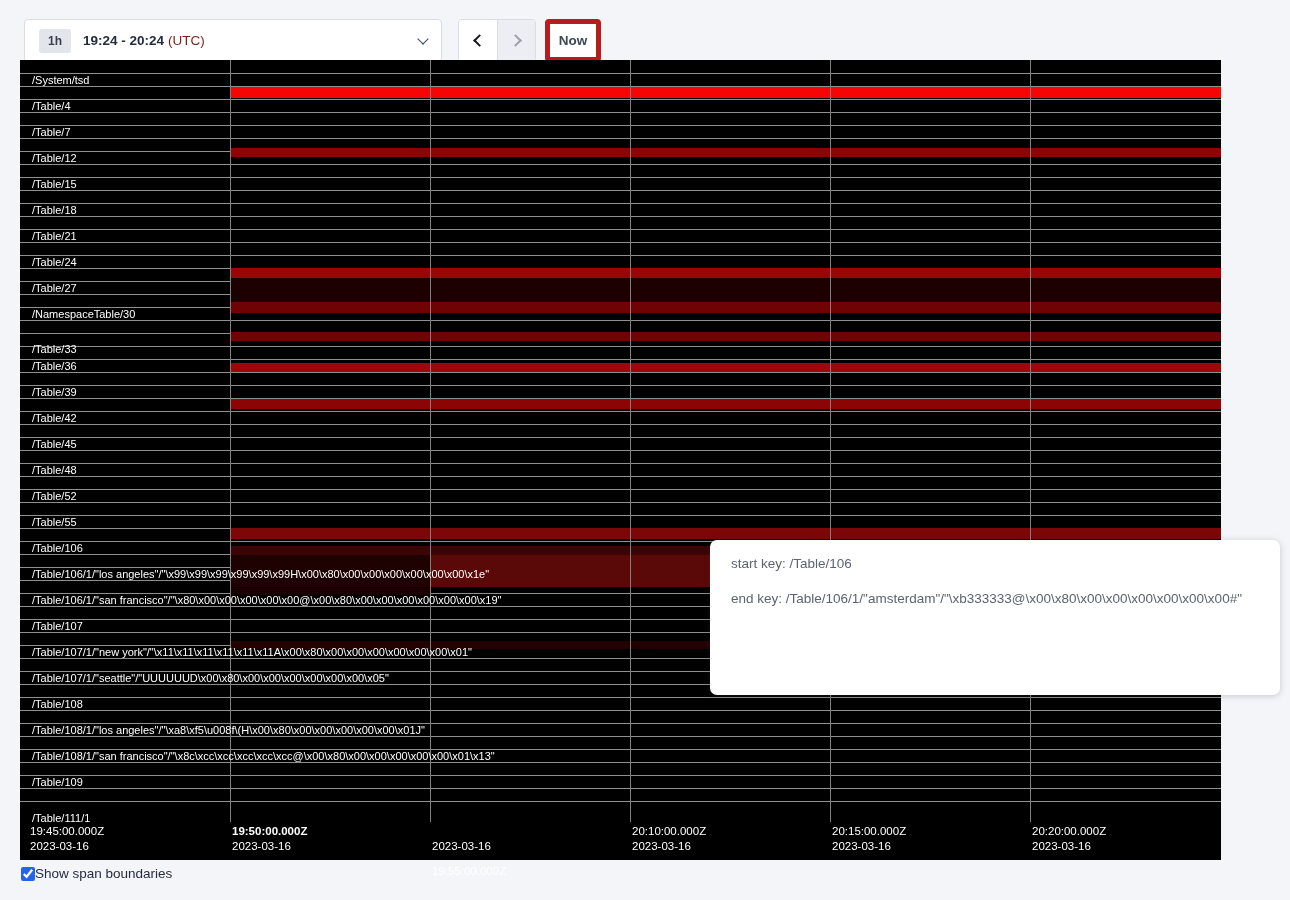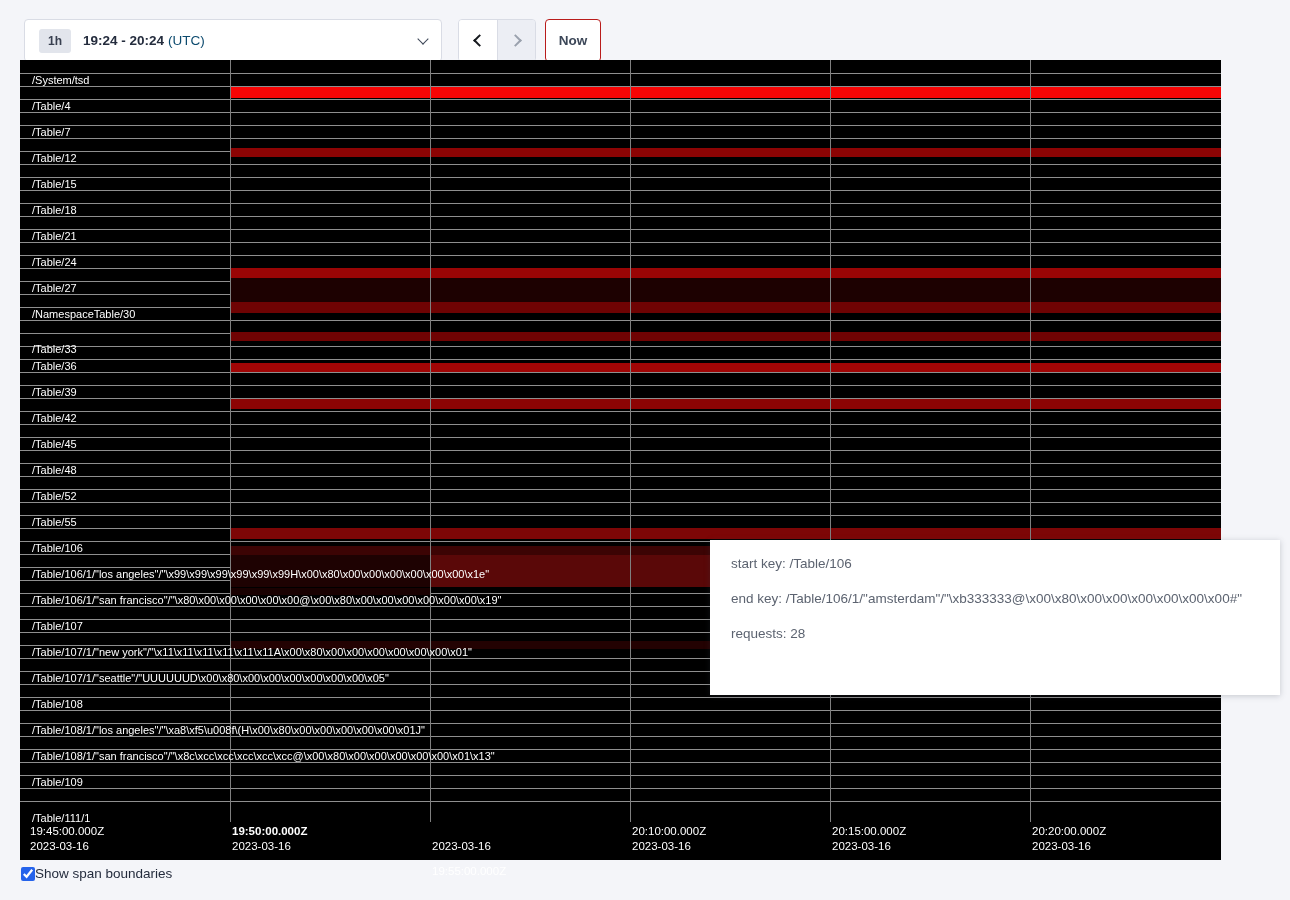--- a/index.html
+++ b/index.html
@@ -9,49 +9,49 @@
 
   
   .toolbar { position:absolute; left:0; top:0; width:1290px; height:62px; }
   .time-select { position:absolute; left:24px; top:19px; width:418px; height:43px;
     background:#fff; border:1px solid #d9dce5; border-radius:4px; display:flex; align-items:center;
     padding:0 14px; cursor:pointer; }
   .badge { background:#e2e5ec; color:#394050; font-weight:bold; font-size:12px; padding:5px 9px;
     border-radius:3px; margin-right:12px; }
   .range-text { font-size:13.5px; color:#242c3d; }
   .range-text b { font-weight:bold; }
-  .range-utc { color:#0c4a6e; font-weight:normal; margin-left:4px; }
+  .range-utc { color:#7f1d1d; font-weight:normal; margin-left:4px; }
   .chev-down { margin-left:auto; width:8px; height:8px; border:solid #3c4657; border-width:0 1.5px 1.5px 0;
     transform:rotate(45deg); margin-top:-4px; }
   .nav-group { position:absolute; left:458px; top:19px; height:43px; display:flex;
     border:1px solid #d9dce5; border-radius:4px; overflow:hidden; }
   .nav-btn { width:38px; height:100%; background:#fff; border:none; display:flex; align-items:center;
     justify-content:center; cursor:pointer; }
   .nav-btn + .nav-btn { border-left:1px solid #d9dce5; }
   .nav-btn.disabled { background:#eceef4; cursor:default; }
   .chev-left { width:9px; height:9px; border:solid #15181d; border-width:0 2.5px 2.5px 0;
     transform:rotate(135deg); margin-left:3px; }
   .chev-right { width:9px; height:9px; border:solid #9aa1ad; border-width:0 2.5px 2.5px 0;
     transform:rotate(-45deg); margin-right:3px; }
   .now-btn { position:absolute; left:545px; top:19px; width:56px; height:43px; background:#fff;
-    border:1px solid #b91c1c; border-radius:4px; font-family:"Liberation Sans",sans-serif;
+    border:5px solid #b91c1c; border-radius:4px; font-family:"Liberation Sans",sans-serif;
     font-size:13.5px; font-weight:bold; color:#3c4758; cursor:pointer; }
 
   
   .canvas { position:absolute; left:20px; top:60px; width:1201px; height:800px; background:#000; }
   .hline { position:absolute; left:0; width:100%; height:1px; background:#8f8f8f; z-index:1; }
   .vline { position:absolute; top:0; width:1px; background:#7f7f7f; z-index:3; }
   .band  { position:absolute; z-index:2; }
   .spanlabel { position:absolute; left:12px; height:13px; line-height:14px; color:#fff; font-size:11px;
     white-space:nowrap; z-index:4; }
   .tick { position:absolute; color:#fff; font-size:11.5px; line-height:15px; z-index:4; white-space:nowrap; }
 
   
   .tooltip { position:absolute; left:710px; top:540px; width:570px; height:155px; background:#fff;
-    border-radius:0; box-shadow:0 1px 6px rgba(60,64,80,.25); z-index:10; padding:16px 21px;
+    border-radius:7px; box-shadow:0 1px 6px rgba(60,64,80,.25); z-index:10; padding:16px 21px;
     font-size:13.5px; color:#5c6370; }
   .tooltip .tl { margin-bottom:20px; white-space:nowrap; }
 
   
   .footer { position:absolute; left:21px; top:866px; display:flex; align-items:center; 
     font-size:13.5px; color:#242c3d; cursor:pointer; }
   .footer input { width:14px; height:14px; accent-color:#2563eb; cursor:pointer; }
 </style>
 </head>
 <body>
@@ -191,21 +191,20 @@
       <div class="tick" style="left: 612px; top: 779px;">2023-03-16</div>
       <div class="tick" style="left: 812px; top: 764px;">20:15:00.000Z</div>
       <div class="tick" style="left: 812px; top: 779px;">2023-03-16</div>
       <div class="tick" style="left: 1012px; top: 764px;">20:20:00.000Z</div>
       <div class="tick" style="left: 1012px; top: 779px;">2023-03-16</div>
     </div>
 
   <div class="tooltip">
     <div class="tl">start key: /Table/106</div>
     <div class="tl">end key: /Table/106/1/"amsterdam"/"\xb333333@\x00\x80\x00\x00\x00\x00\x00\x00#"</div>
-    <div class="tl">requests: 28</div>
   </div>
 
   <label class="footer">
     <input type="checkbox" id="span-cb" checked="" style="">
     <span>Show span boundaries</span>
   </label>
 
 </div>
 
 </body></html>

